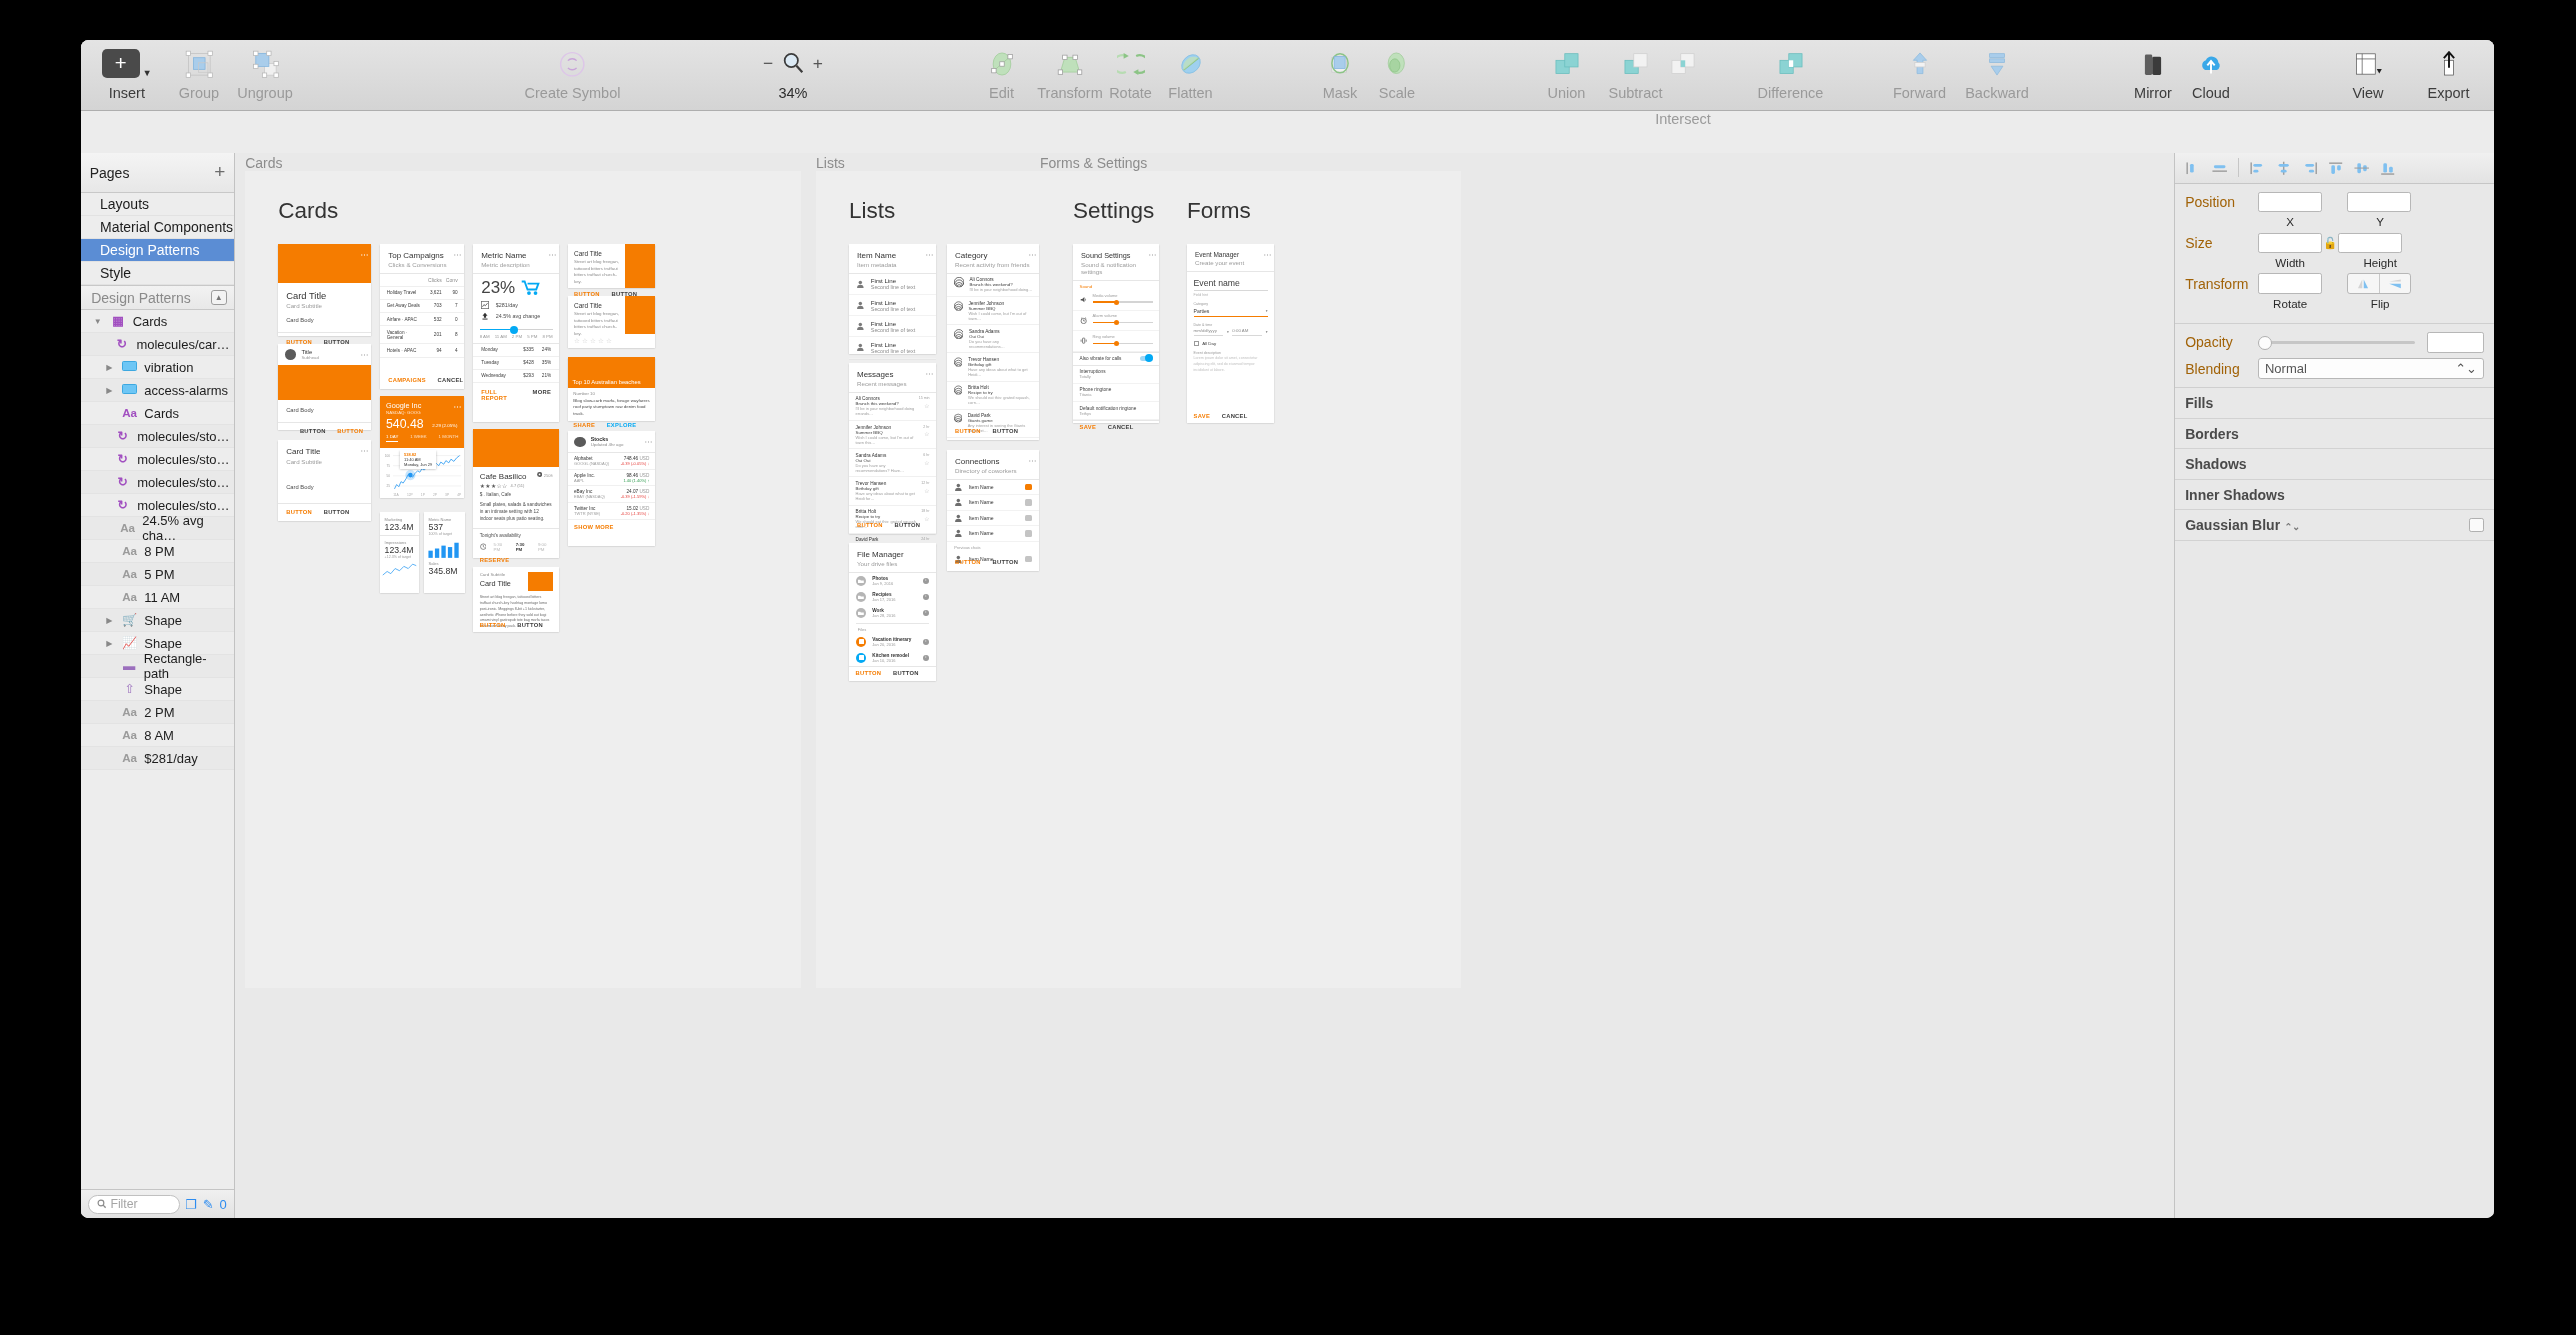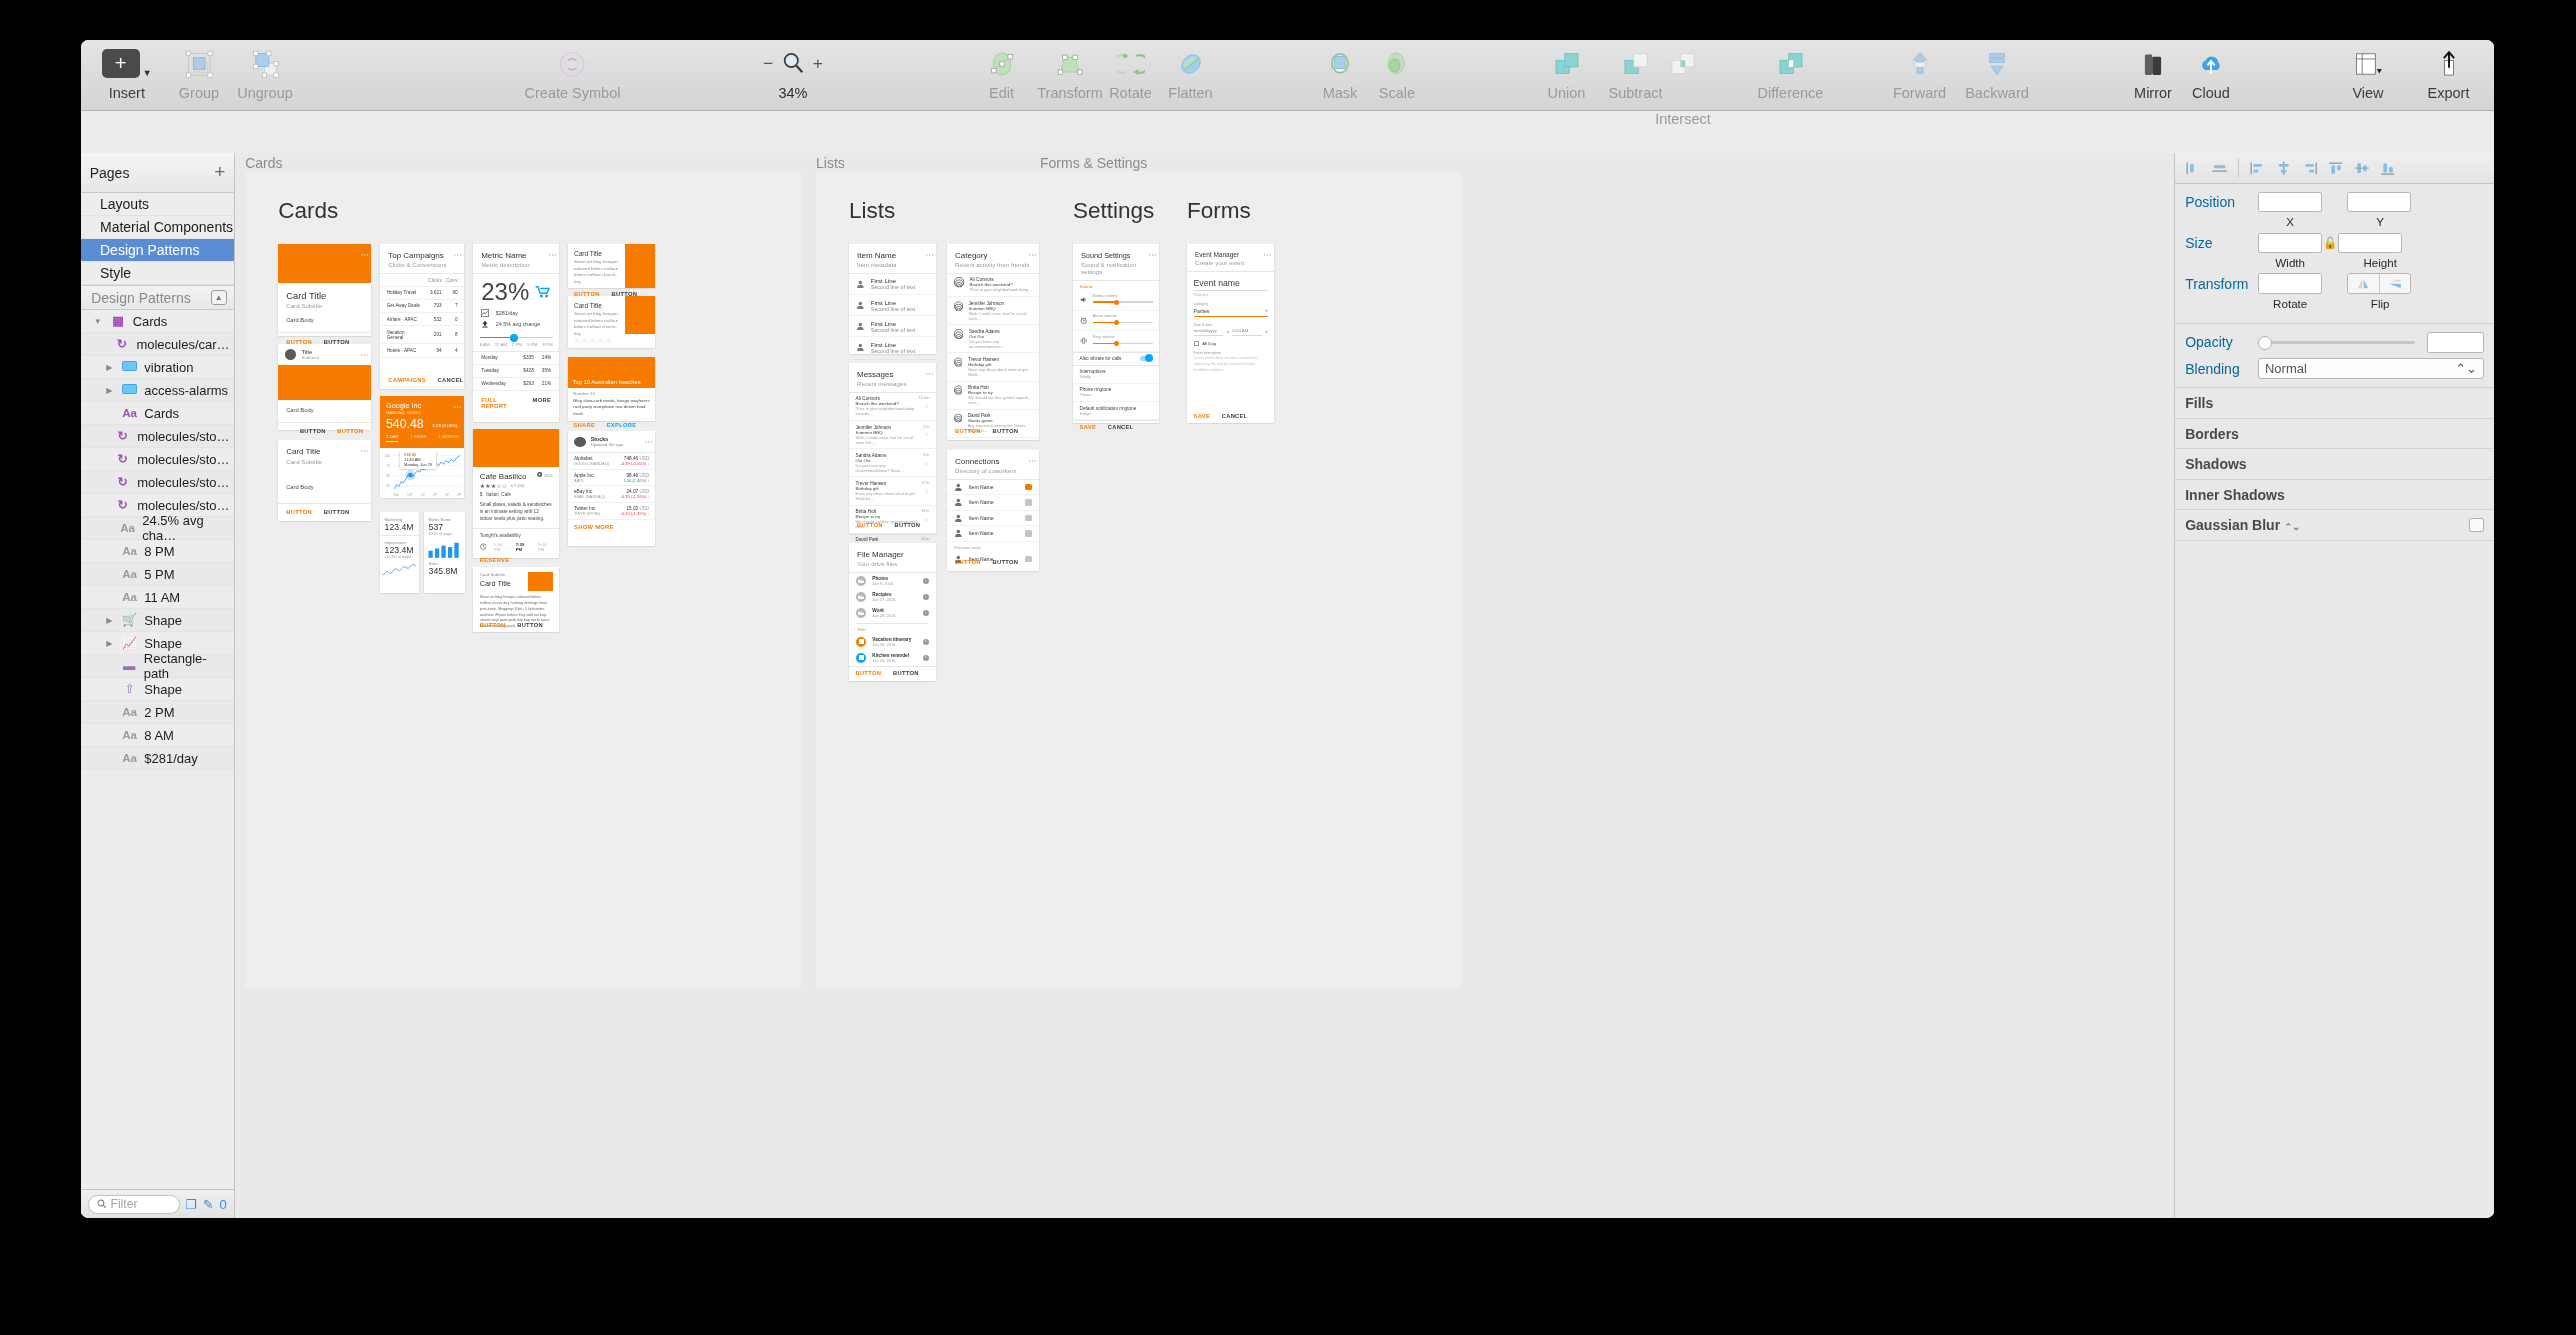--- a/index.html
+++ b/index.html
@@ -165,21 +165,21 @@
     display: flex; flex-direction: column;
   }
   .align-bar {
     height: 30.5px; display: flex; align-items: center; gap: 2.9px; padding: 0 7.3px;
     background: linear-gradient(#f0f0f0,#e3e3e3); border-bottom: 0.7px solid #c6c6c6;
   }
   .align-btn { width: 23px; height: 19px; display: flex; align-items: center; justify-content: center; }
   .align-sep { width: 0.7px; height: 19px; background: #c6c6c6; margin: 0 4.4px; }
   .insp-sec { padding: 8.7px 10.2px; border-bottom: 0.7px solid #cfcfcf; }
   .insp-row { display: flex; align-items: center; margin-bottom: 5.8px; }
-  .insp-label { width: 73px; font-size: 14px; color: #0369a1; }
+  .insp-label { width: 73px; font-size: 14px; color: #a16207; }
   .field {
     width: 64px; height: 20.3px; background: #fff; border: 0.7px solid #b7b7b7; border-radius: 2.2px;
   }
   .sub-label { font-size: 11.6px; color: #2a2a2a; text-align: center; }
   .sub-row { display: flex; margin: -2.9px 0 4.4px 73px; }
   .sub-row span { width: 64px; text-align: center; }
   .sub-row span.second { margin-left: 26px; }
   .lock { width: 16px; text-align: center; font-size: 11.6px; color: #777; }
   .flip-group {
     width: 64px; height: 20.3px; display: flex; background: #f6f6f6;
@@ -685,21 +685,21 @@
         </div>
 
         <div class="mc" style="left:228px; top:73px; width:86px; height:178px;">
           <div class="mc-hd" style="position:relative;">
             <div class="mc-t" style="font-size:8px;">Metric Name</div>
             <div class="mc-s">Metric description</div>
             <div class="dots">⋮</div>
           </div>
           <div class="mc-div"></div>
           <div style="display:flex;align-items:center;gap:5.8px;padding:4.4px 8px 1.5px;">
-            <span style="font-size:24px;color:#444;font-weight:300;">23%</span>
+            <span style="font-size:17px;color:#444;font-weight:300;">23%</span>
             <svg width="20.3" height="16" viewBox="0 0 28 22">
                 <path d="M1 2 h4 l4 11 h12 l3 -8 h-15" fill="none" stroke="#03a9f4" stroke-width="2.6"></path>
                 <circle cx="11" cy="18" r="2.6" fill="#03a9f4"></circle>
                 <circle cx="20" cy="18" r="2.6" fill="#03a9f4"></circle>
               </svg>
           </div>
           <div style="display:flex;align-items:center;gap:6.5px;padding:1.5px 8px;font-size:5.4px;color:#4a4a4a;">
             <svg width="8" height="8" viewBox="0 0 11 11">
                 <rect x="0.5" y="0.5" width="10" height="10" fill="none" stroke="#666"></rect>
                 <polyline points="2,8 4,5 6,6.5 9,3" fill="none" stroke="#333"></polyline>

